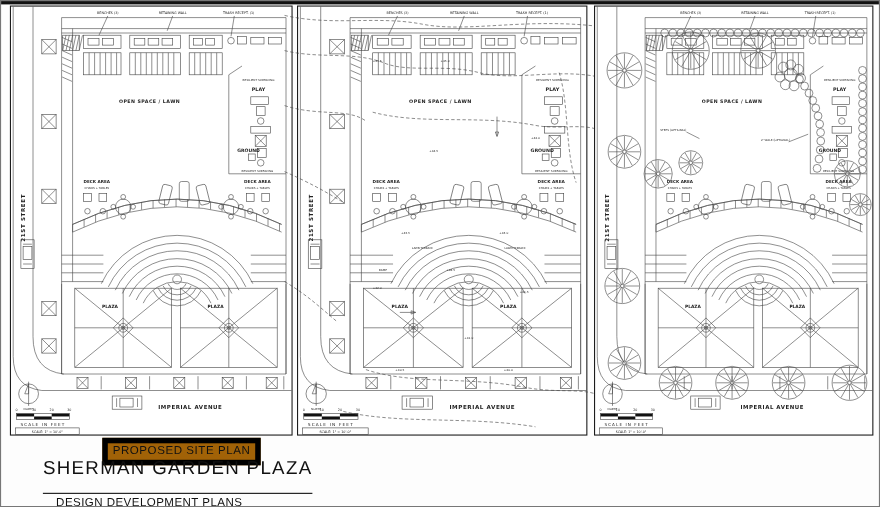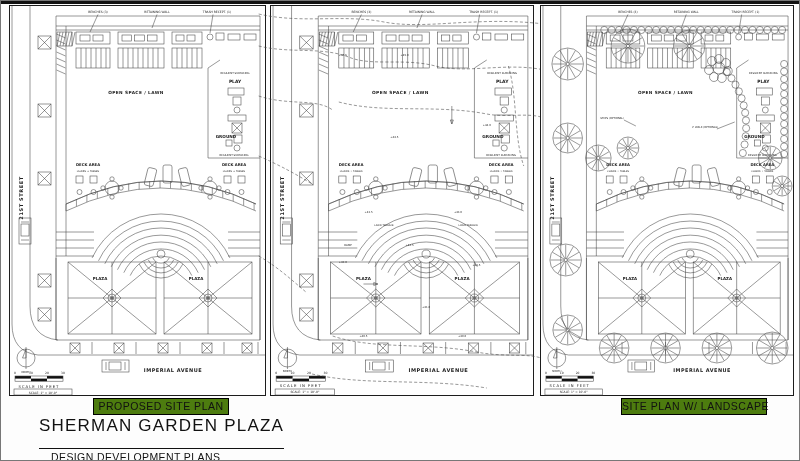--- a/index.html
+++ b/index.html
@@ -3,21 +3,21 @@
 <meta charset="utf-8">
 <style>
   html,body{margin:0;padding:0;background:#e8e8e8;font-family:"Liberation Sans","DejaVu Sans",sans-serif;}
   #sheet{position:relative;width:798px;height:459px;background:#fdfdfd;border:1px solid #777;overflow:hidden;}
   #topbar{position:absolute;left:0;top:0;width:100%;height:3px;background:#111;}
   .plan-frame{position:absolute;top:4px;height:389px;border:1.5px solid #1c1c1c;background:#fff;}
   .plan-frame svg{overflow:visible;display:block;}
   #frame-1{left:8px;width:255px;}
   #frame-2{left:269px;width:262px;}
   #frame-3{left:539px;width:252px;}
-  .plan-title-box{position:absolute;top:397px;height:15px;border:1px solid #000000;background:#4d7c0f;
+  .plan-title-box{position:absolute;top:397px;height:15px;border:5px solid #000000;background:#a16207;
      text-align:center;font-size:10.5px;line-height:15px;color:#111;letter-spacing:.5px;white-space:nowrap;}
   #tbox-1{left:92px;width:134px;}
   #tbox-2{left:315px;width:191px;}
   #tbox-3{left:620px;width:144px;}
   #titleblock{position:absolute;left:38px;top:415px;color:#111;}
   #project-title{font-size:17px;letter-spacing:1.2px;border-bottom:1.5px solid #111;padding-bottom:12px;display:inline-block;}
   .subline{font-size:10.5px;letter-spacing:.4px;margin-left:12px;margin-top:1.5px;}
   svg text{stroke:none;fill:#222;font-family:"DejaVu Sans","Liberation Sans",sans-serif;}
   svg .ln{fill:none;stroke:#444;stroke-width:.55;}
 </style>
@@ -1170,19 +1170,18 @@
           </g>
           <text x="72" y="113" font-size="2.6" text-anchor="middle">STEPS (OPTIONAL)</text>
           <line x1="84" y1="114" x2="96" y2="120" class="ln" stroke-width="0.3" stroke="#666"></line>
           <text x="166" y="122" font-size="2.6" text-anchor="middle">2' WALK (OPTIONAL)</text>
           <line x1="178" y1="123" x2="196" y2="116" class="ln" stroke-width="0.3" stroke="#666"></line>
         </g>
       </svg>
   </div>
 
   <div class="plan-title-box" id="tbox-1">PROPOSED SITE PLAN</div>
-  <div class="plan-title-box" id="tbox-3">SITE PLAN W/ LANDSCAPE</div>
 
   <div id="titleblock">
     <div id="project-title">SHERMAN GARDEN PLAZA</div>
     <div class="subline">DESIGN DEVELOPMENT PLANS</div>
   </div>
 </div>
 
 </body></html>

